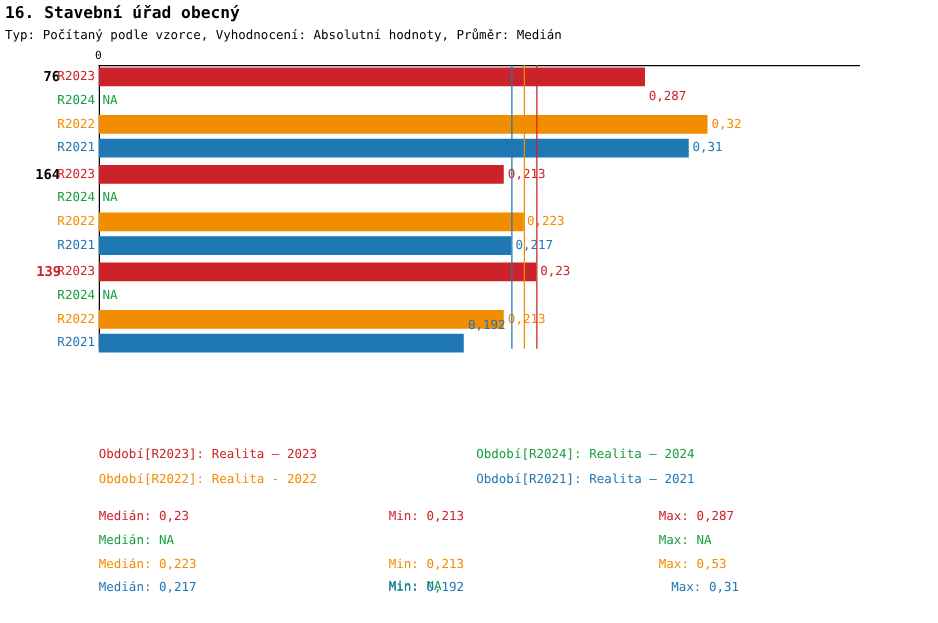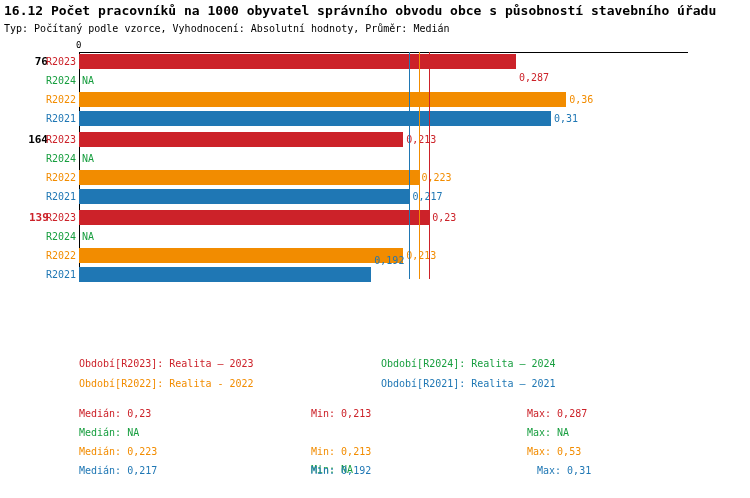--- a/index.html
+++ b/index.html
@@ -44,38 +44,38 @@
   .legend { position: absolute; left: 0; top: 358px; width: 750px; font-size: 10px; }
   .legend .l { position: absolute; }
 
   .stats { position: absolute; left: 0; top: 408px; width: 750px; font-size: 10px; }
   .stats .s { position: absolute; white-space: nowrap; }
 </style>
 </head>
 <body>
 
 <div class="titles">
-  <div class="t2">16.12 Počet pracovníků na 1000 obyvatel správního obvodu obce s působností stavebního úřadu</div>
+  <div class="t1">16. Stavební úřad obecný</div>
   <div class="subtitle">Typ: Počítaný podle vzorce, Vyhodnocení: Absolutní hodnoty, Průměr: Medián</div>
 </div>
 
 <div class="plot-wrap" id="plot">
   <div class="axis-zero-label">0</div>
   <div class="axis-line"></div>
   <div class="axis-vert"></div>
 <div class="group" style="top: 14px;">
       <div class="glabel" style="top: 1px;">76</div>
       <div class="rowlabel" style="left: 36px; top: 2px; color: rgb(204, 34, 41);">R2023</div>
       <div class="bar" style="left: 79px; top: 0px; width: 436.957px; background: rgb(204, 34, 41);"></div>
       <div class="bar-val" style="left: 518.957px; top: 2px; color: rgb(204, 34, 41); margin-top: 16px;">0,287</div>
       <div class="rowlabel" style="left: 36px; top: 21px; color: rgb(23, 158, 63);">R2024</div>
       <div class="na" style="left: 82px; top: 21px; color: rgb(23, 158, 63);">NA</div>
       <div class="rowlabel" style="left: 36px; top: 40px; color: rgb(242, 140, 0);">R2022</div>
       <div class="bar" style="left: 79px; top: 38px; width: 487.2px; background: rgb(242, 140, 0);"></div>
-      <div class="bar-val" style="left: 569.2px; top: 40px; color: rgb(242, 140, 0);">0,36</div>
+      <div class="bar-val" style="left: 569.2px; top: 40px; color: rgb(242, 140, 0);">0,32</div>
       <div class="rowlabel" style="left: 36px; top: 59px; color: rgb(31, 119, 180);">R2021</div>
       <div class="bar" style="left: 79px; top: 57px; width: 471.975px; background: rgb(31, 119, 180);"></div>
       <div class="bar-val" style="left: 553.975px; top: 59px; color: rgb(31, 119, 180);">0,31</div>
     </div>
     <div class="group" style="top: 92px;">
       <div class="glabel" style="top: 1px;">164</div>
       <div class="rowlabel" style="left: 36px; top: 2px; color: rgb(204, 34, 41);">R2023</div>
       <div class="bar" style="left: 79px; top: 0px; width: 324.293px; background: rgb(204, 34, 41);"></div>
       <div class="bar-val" style="left: 406.293px; top: 2px; color: rgb(204, 34, 41);">0,213</div>
       <div class="rowlabel" style="left: 36px; top: 21px; color: rgb(23, 158, 63);">R2024</div>

